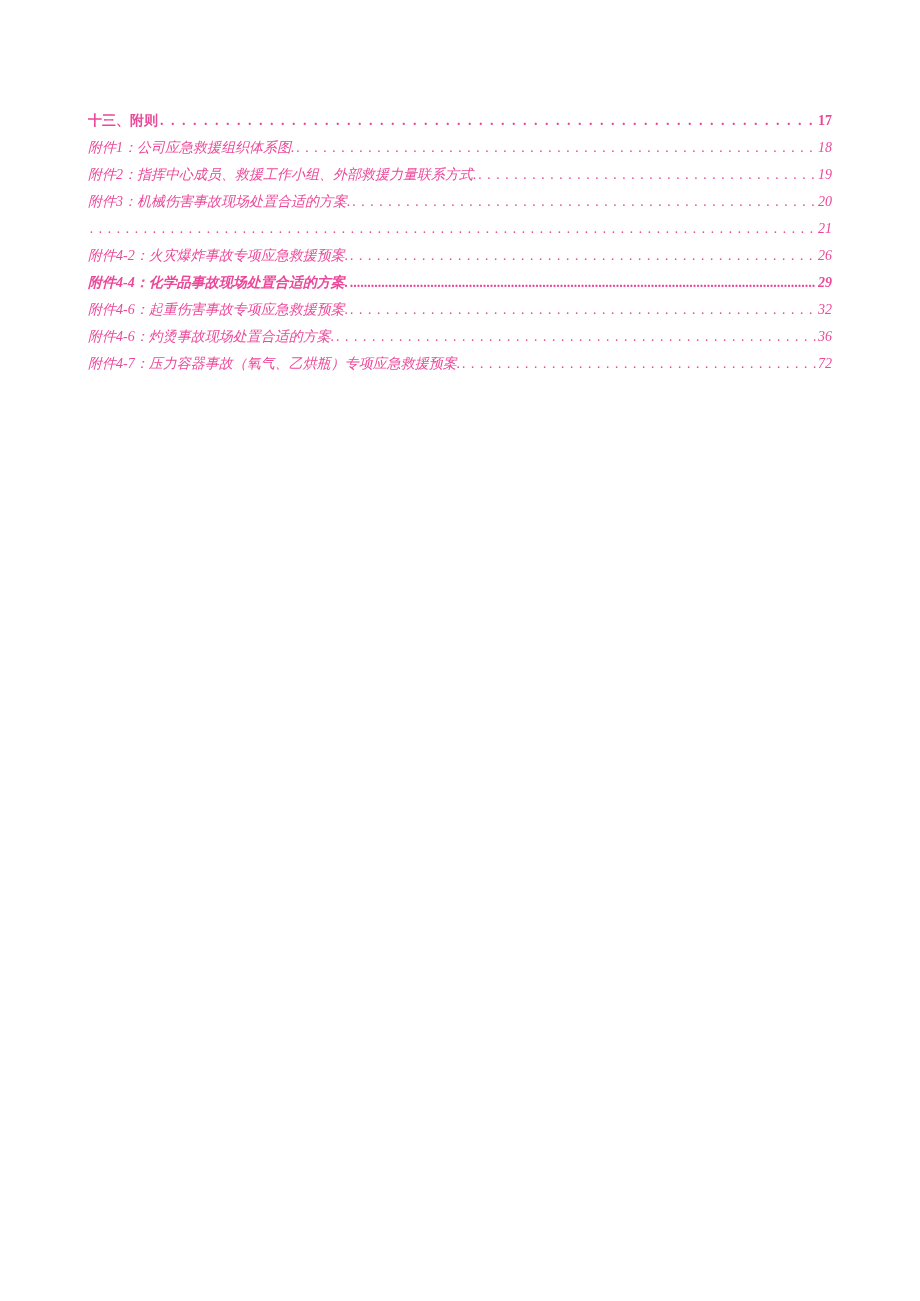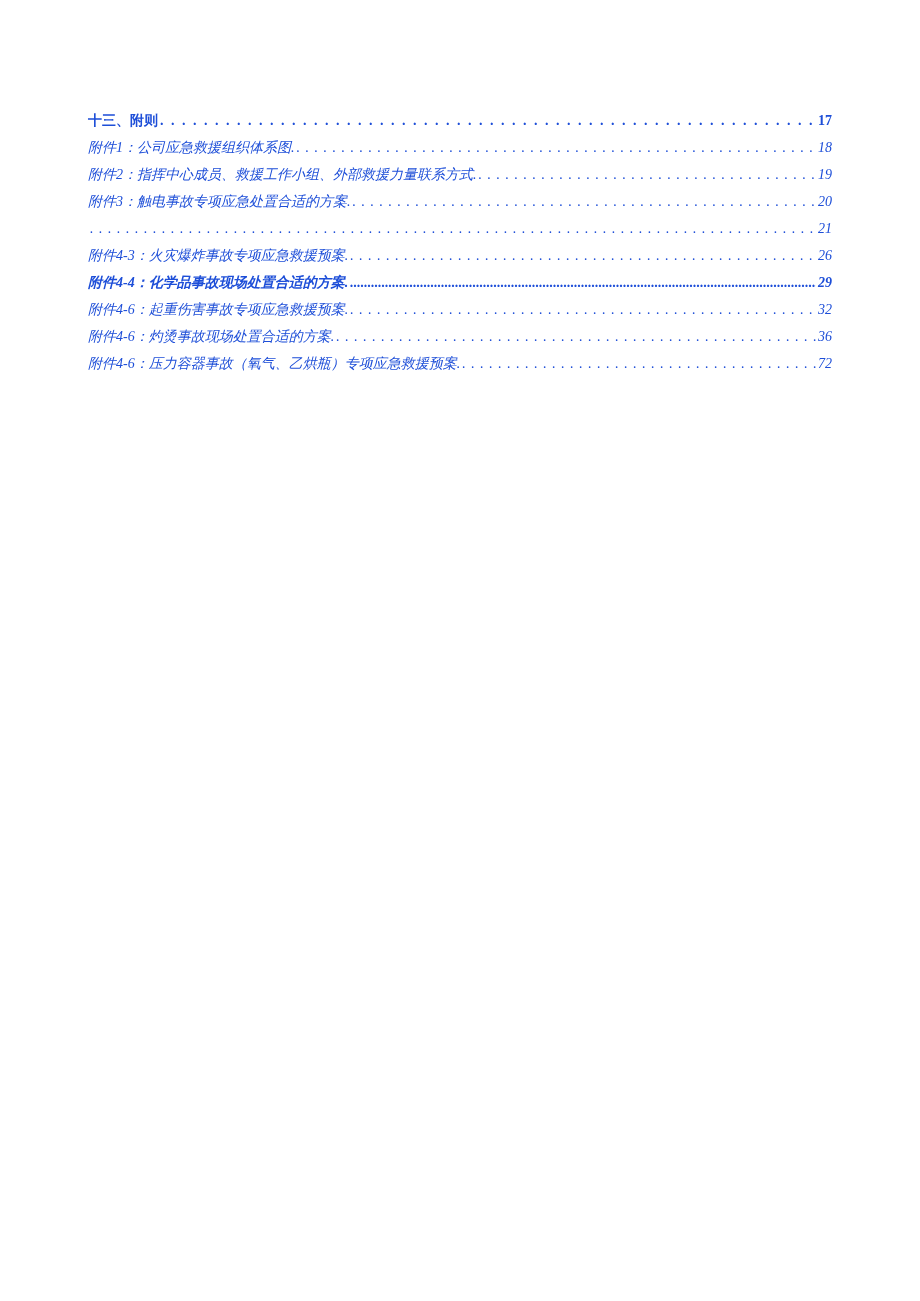--- a/index.html
+++ b/index.html
@@ -13,21 +13,21 @@
       background: #ffffff;
       font-family: "SimSun", "宋体", serif;
       padding: 110px 88px 0 88px;
     }
     .toc-entry {
       display: flex;
       align-items: center;
       font-size: 14px;
       line-height: 1.5;
       margin-bottom: 6px;
-      color: #1d4ed8;
+      color: #ec4899;
       white-space: nowrap;
     }
     .toc-label {
       flex-shrink: 0;
     }
     .toc-dots {
       flex: 1;
       overflow: hidden;
       margin: 0 2px;
       letter-spacing: 2px;
@@ -82,46 +82,46 @@
     <span class="toc-label">附件1：公司应急救援组织体系图.</span>
     <span class="toc-dots-italic"></span>
     <span class="toc-page">18</span>
   </div>
   <div class="toc-entry italic indent">
     <span class="toc-label">附件2：指挥中心成员、救援工作小组、外部救援力量联系方式.</span>
     <span class="toc-dots-italic"></span>
     <span class="toc-page">19</span>
   </div>
   <div class="toc-entry italic indent">
-    <span class="toc-label">附件3：触电事故专项应急处置合适的方案.</span>
+    <span class="toc-label">附件3：机械伤害事故现场处置合适的方案.</span>
     <span class="toc-dots-italic"></span>
     <span class="toc-page">20</span>
   </div>
   <div class="toc-entry italic indent">
     <span class="toc-dots-italic"></span>
     <span class="toc-page">21</span>
   </div>
   <div class="toc-entry italic indent">
-    <span class="toc-label">附件4-3：火灾爆炸事故专项应急救援预案.</span>
+    <span class="toc-label">附件4-2：火灾爆炸事故专项应急救援预案.</span>
     <span class="toc-dots-italic"></span>
     <span class="toc-page">26</span>
   </div>
   <div class="toc-entry italic indent bold">
     <span class="toc-label">附件4-4：化学品事故现场处置合适的方案.</span>
     <span class="toc-dots toc-dots-bold"></span>
     <span class="toc-page">29</span>
   </div>
   <div class="toc-entry italic indent">
     <span class="toc-label">附件4-6：起重伤害事故专项应急救援预案.</span>
     <span class="toc-dots-italic"></span>
     <span class="toc-page">32</span>
   </div>
   <div class="toc-entry italic indent">
     <span class="toc-label">附件4-6：灼烫事故现场处置合适的方案.</span>
     <span class="toc-dots-italic"></span>
     <span class="toc-page">36</span>
   </div>
   <div class="toc-entry italic indent">
-    <span class="toc-label">附件4-6：压力容器事故（氧气、乙烘瓶）专项应急救援预案.</span>
+    <span class="toc-label">附件4-7：压力容器事故（氧气、乙烘瓶）专项应急救援预案.</span>
     <span class="toc-dots-italic"></span>
     <span class="toc-page">72</span>
   </div>
 </div>
 
 </body></html>

